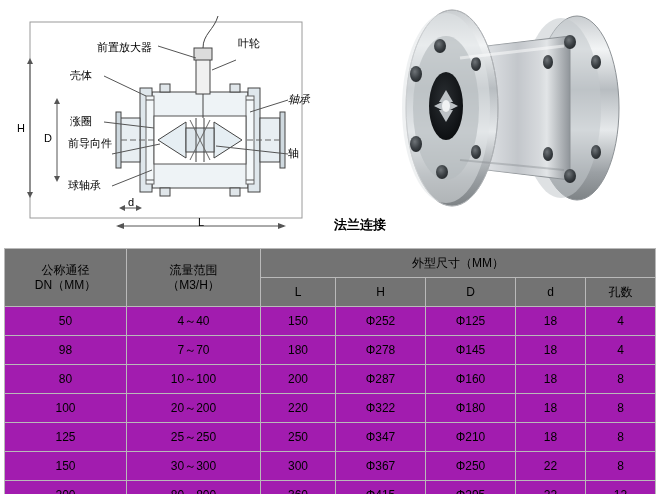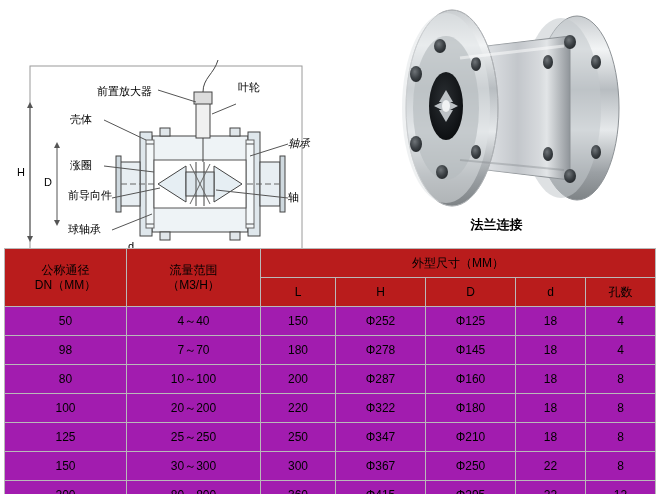--- a/index.html
+++ b/index.html
@@ -9,51 +9,51 @@
     font-family:"Liberation Sans","DejaVu Sans",sans-serif;
     color:#111;
     overflow:hidden;
   }
   .page{position:relative;width:659px;height:494px;}
 
   
   .top{position:relative;width:659px;height:238px;}
 
   
-  .schematic{position:absolute;left:0;top:0;width:330px;height:238px;margin-top:44px;}
+  .schematic{position:absolute;left:0;top:0;width:330px;height:238px;}
   .schematic svg{display:block;}
   .lbl{
     position:absolute;
     font-size:11px;
     color:#000;
     white-space:nowrap;
     font-family:"Liberation Sans","DejaVu Sans",sans-serif;
   }
 
   
   .photo{position:absolute;left:334px;top:2px;width:325px;height:212px;}
   .photo svg{display:block;}
   .photo-caption{
     position:absolute;left:334px;top:216px;width:325px;
-    text-align:center;font-size:13px;font-weight:bold;color:#000;
+    font-size:13px;font-weight:bold;color:#000;
   }
 
   
   .tablewrap{position:absolute;left:4px;top:248px;width:651px;}
   table{border-collapse:collapse;width:651px;table-layout:fixed;}
   th,td{
     border:1px solid #b9b9b9;
     text-align:center;
     font-size:12px;
     color:#000;
     padding:0;
     height:28px;
     background:#f2f2f2;
   }
-  thead th{background:#b91c1c;font-weight:normal;}
+  thead th{background:#737373;font-weight:normal;}
   tbody td{background:#a21caf;}
   .hdr-sub{font-size:12px;}
   .two-line{line-height:1.25;}
   col.c1{width:122px;}
   col.c2{width:134px;}
   col.c3{width:75px;}
   col.c4{width:90px;}
   col.c5{width:90px;}
   col.c6{width:70px;}
   col.c7{width:70px;}
@@ -140,21 +140,21 @@
           <line x1="288" y1="154" x2="216" y2="146" stroke="#555"></line>
           <line x1="112" y1="186" x2="152" y2="170" stroke="#555"></line>
         </g>
       </svg>
 
       <span class="lbl" style="left:97px;top:40px;">前置放大器</span>
       <span class="lbl" style="left:238px;top:36px;">叶轮</span>
       <span class="lbl" style="left:70px;top:68px;">壳体</span>
       <span class="lbl" style="left:288px;top:92px;font-style:italic;">轴承</span>
       <span class="lbl" style="left:70px;top:114px;">涨圈</span>
-      <span class="lbl" style="left:68px;top:144px;text-align:right;">前导向件</span>
+      <span class="lbl" style="left:68px;top:136px;text-align:right;">前导向件</span>
       <span class="lbl" style="left:288px;top:146px;">轴</span>
       <span class="lbl" style="left:68px;top:178px;">球轴承</span>
       <span class="lbl" style="left:17px;top:122px;">H</span>
       <span class="lbl" style="left:44px;top:132px;">D</span>
       <span class="lbl" style="left:128px;top:196px;">d</span>
       <span class="lbl" style="left:198px;top:216px;">L</span>
     </div>
 
     <div class="photo">
       <svg width="325" height="212" viewBox="0 0 325 212" xmlns="http://www.w3.org/2000/svg">

